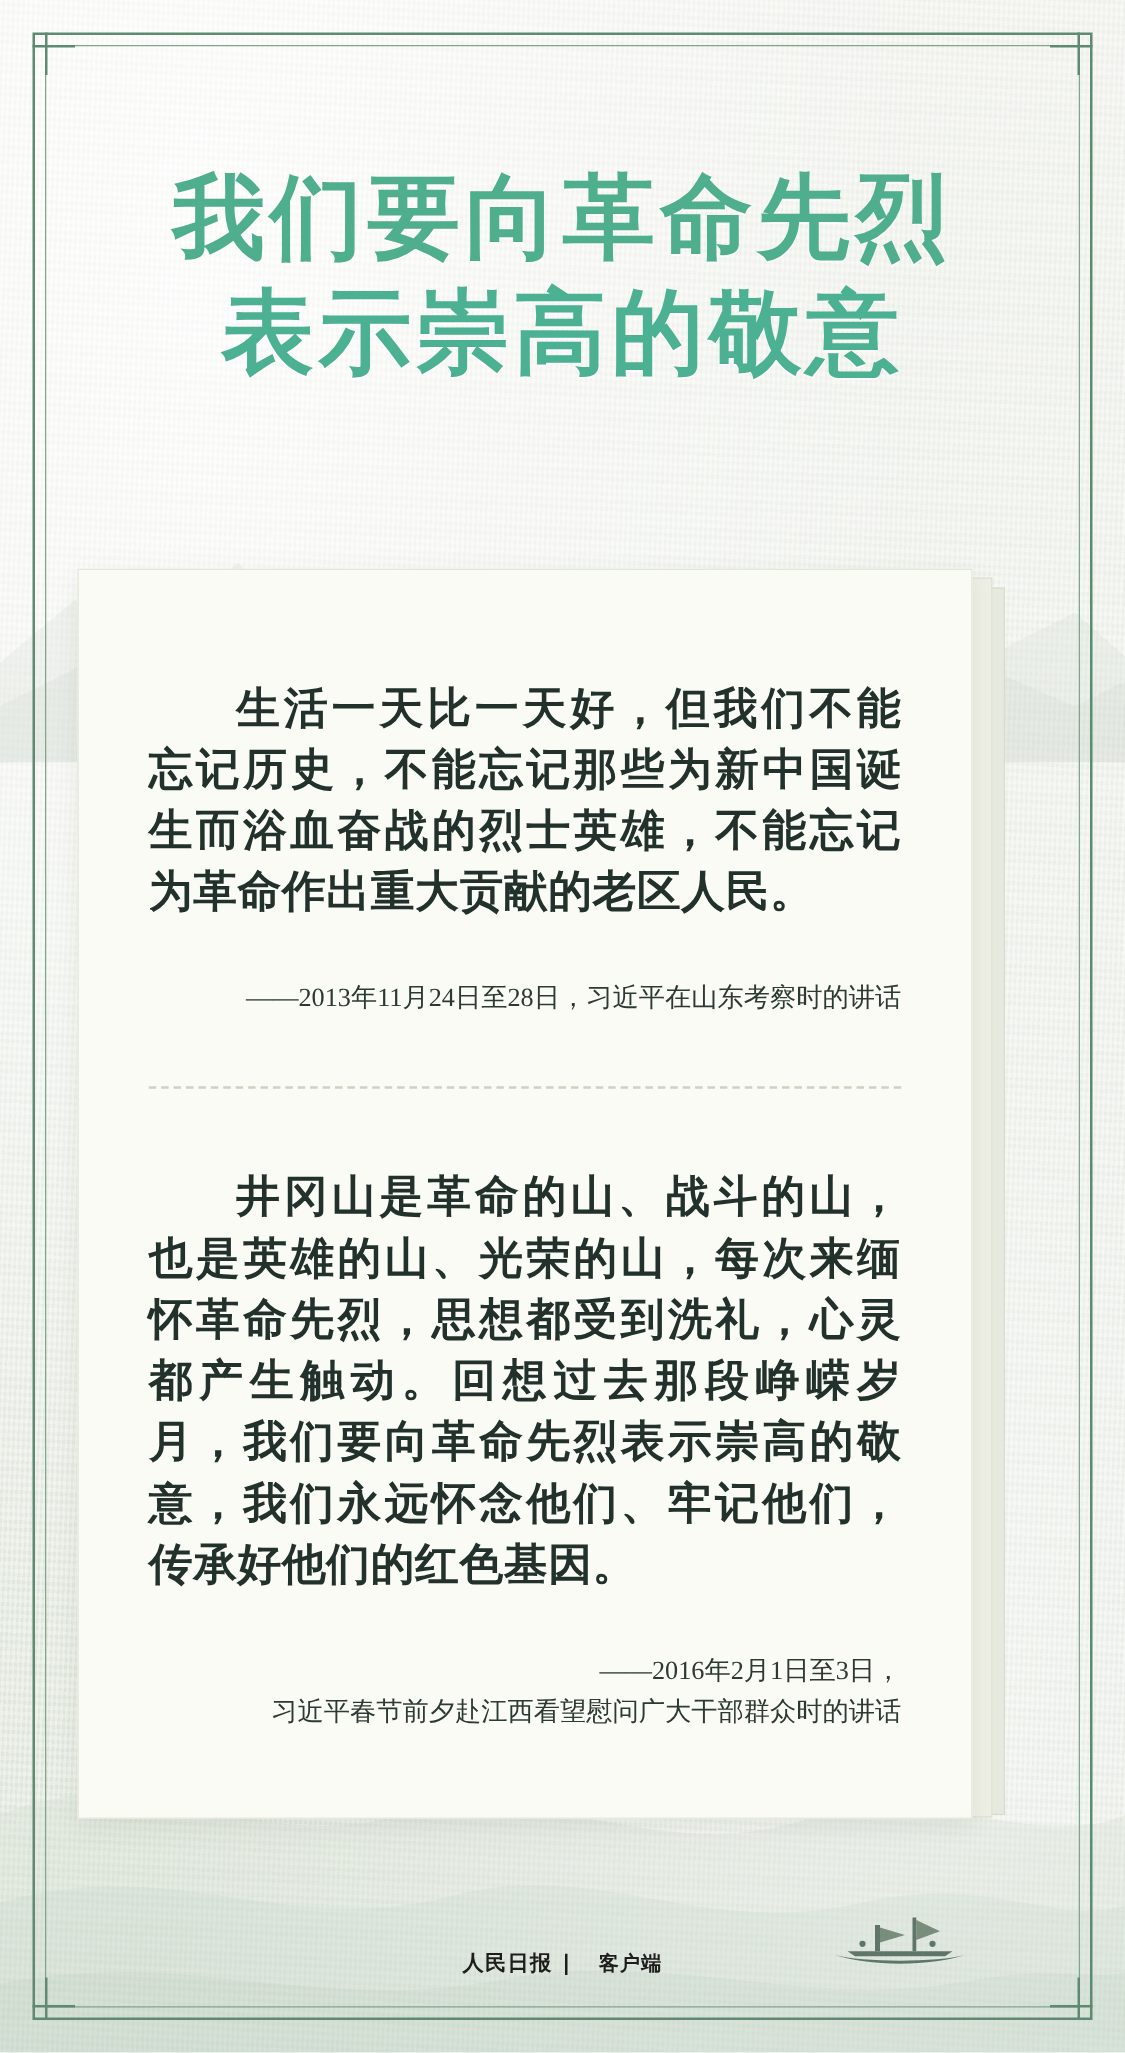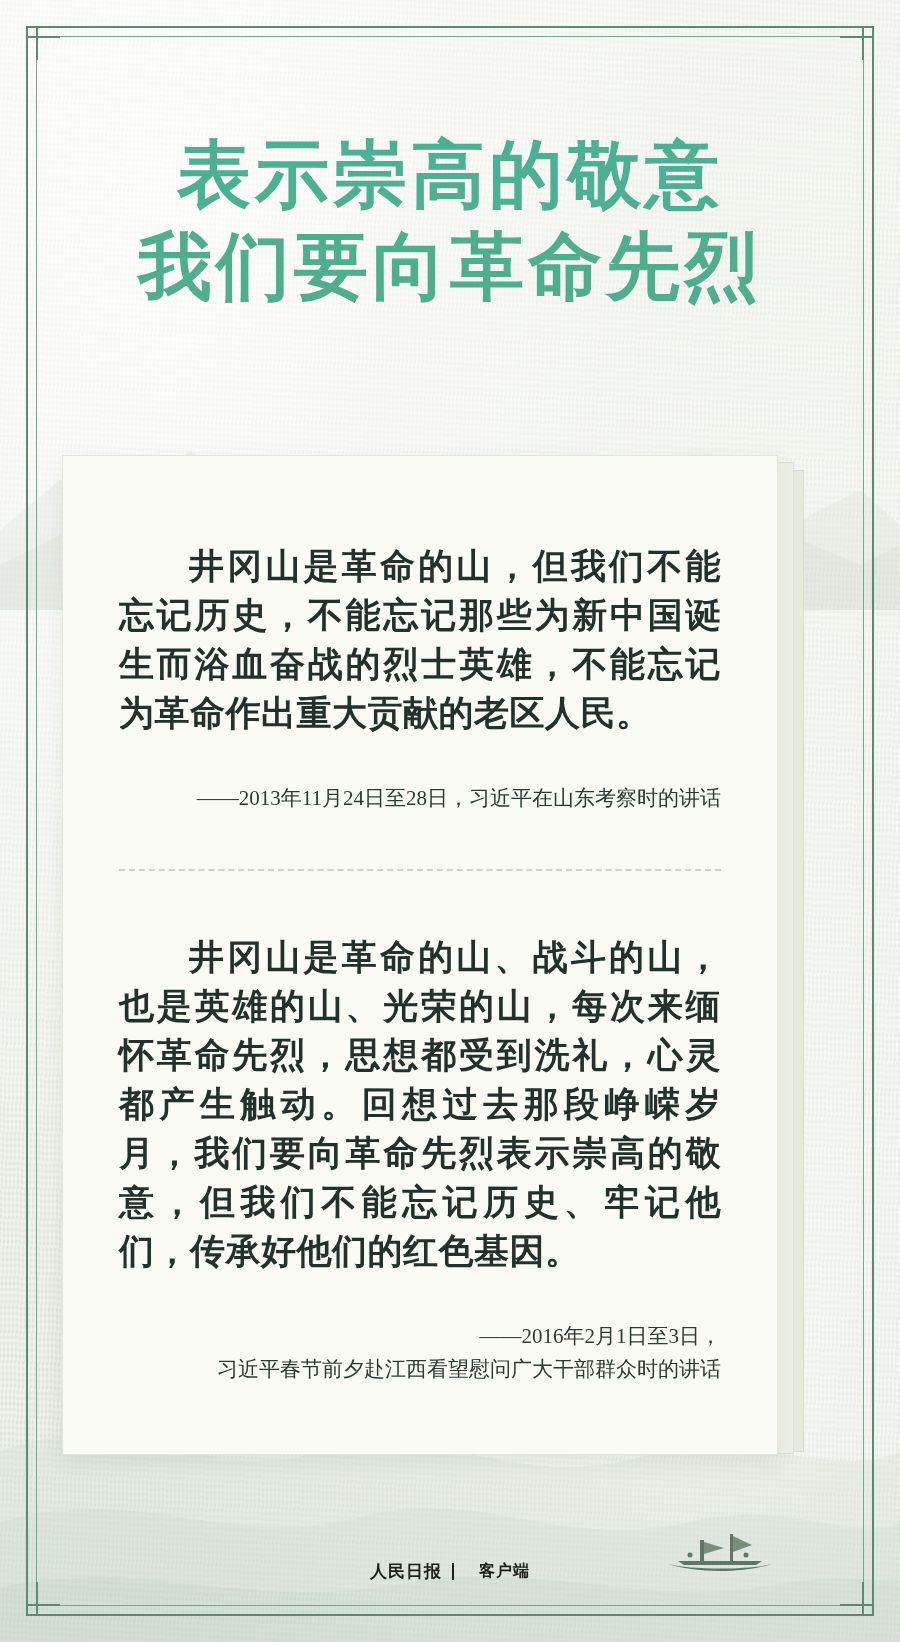--- a/index.html
+++ b/index.html
@@ -253,40 +253,40 @@
   <div class="corner bl">
       <span class="h"></span>
       <span class="v"></span>
     </div>
   <div class="corner br">
       <span class="h"></span>
       <span class="v"></span>
     </div>
 
   <div class="title-block">
+    <div class="title-line first">我们要向革命先烈</div>
     <div class="title-line second">表示崇高的敬意</div>
-    <div class="title-line first">我们要向革命先烈</div>
   </div>
 
   <div class="card-shadow-2"></div>
   <div class="card-shadow-1"></div>
 
   <div class="card">
 
     <div class="block-one">
-      <div class="quote-text">井冈山是革命的山，但我们不能忘记历史，不能忘记那些为新中国诞生而浴血奋战的烈士英雄，不能忘记为革命作出重大贡献的老区人民。</div>
+      <div class="quote-text">生活一天比一天好，但我们不能忘记历史，不能忘记那些为新中国诞生而浴血奋战的烈士英雄，不能忘记为革命作出重大贡献的老区人民。</div>
       <div class="attribution">
         <span>——2013年11月24日至28日，习近平在山东考察时的讲话</span>
       </div>
     </div>
 
     <hr class="divider">
 
     <div class="block-two">
-      <div class="quote-text">井冈山是革命的山、战斗的山，也是英雄的山、光荣的山，每次来缅怀革命先烈，思想都受到洗礼，心灵都产生触动。回想过去那段峥嵘岁月，我们要向革命先烈表示崇高的敬意，但我们不能忘记历史、牢记他们，传承好他们的红色基因。</div>
+      <div class="quote-text">井冈山是革命的山、战斗的山，也是英雄的山、光荣的山，每次来缅怀革命先烈，思想都受到洗礼，心灵都产生触动。回想过去那段峥嵘岁月，我们要向革命先烈表示崇高的敬意，我们永远怀念他们、牢记他们，传承好他们的红色基因。</div>
       <div class="attribution">
         <span>——2016年2月1日至3日，</span>
         <span class="l2">习近平春节前夕赴江西看望慰问广大干部群众时的讲话</span>
       </div>
     </div>
 
   </div>
 
   <svg class="boat" viewBox="0 0 120 46">
     <path d="M8,36 C30,42 90,42 112,36 C100,40 80,43 60,43 C40,43 20,40 8,36 Z" fill="#3f5a4c"></path>

